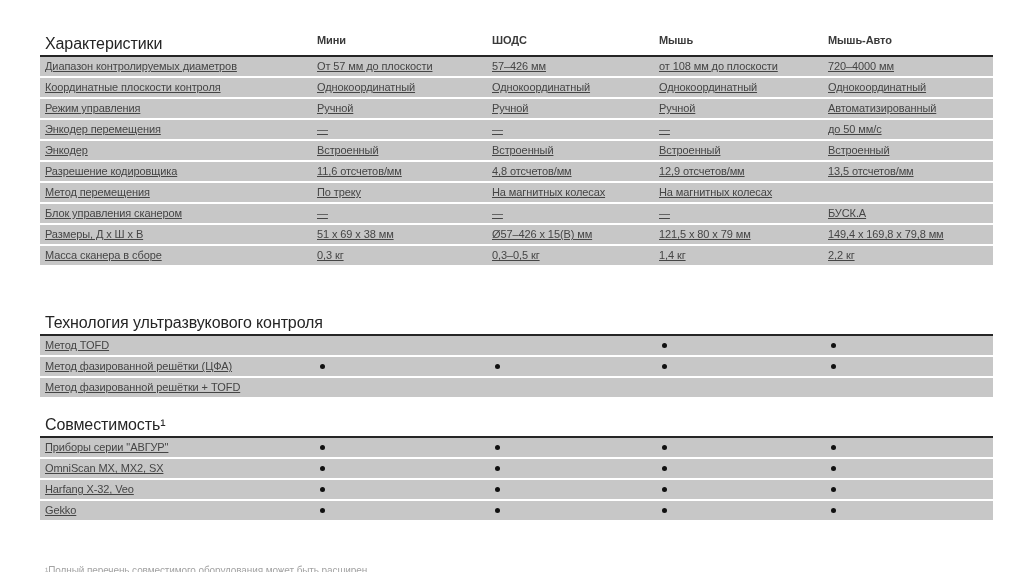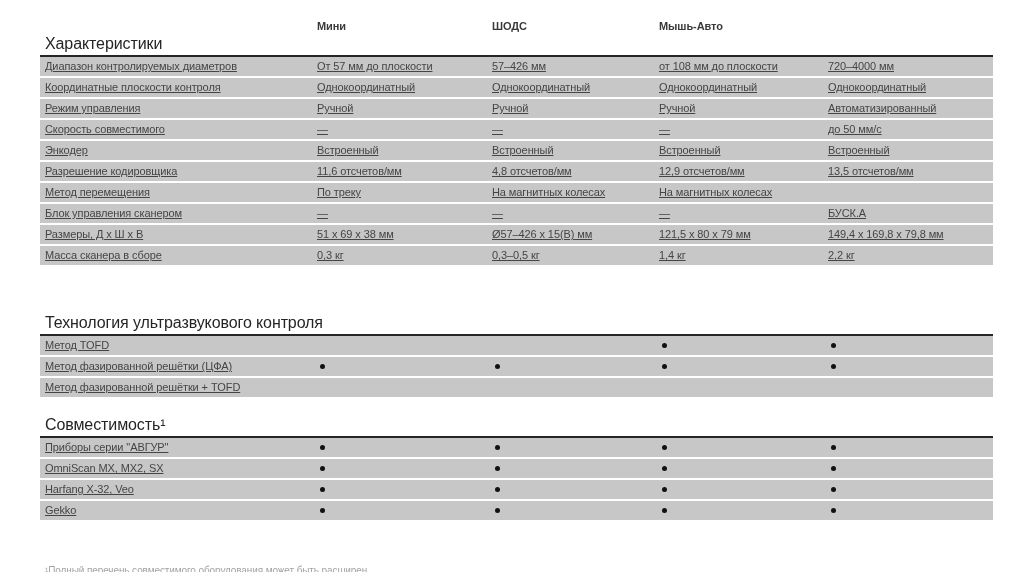--- a/index.html
+++ b/index.html
@@ -19,21 +19,21 @@
   }
   .grid-row {
     display: grid;
     grid-template-columns: 277px 175px 167px 169px 1fr;
     align-items: center;
   }
   
   .col-headers {
     position: absolute;
     left: 40px;
-    top: 17px;
+    top: 31px;
     width: 953px;
     height: 14px;
     font-size: 11px;
     font-weight: bold;
     color: #3a3a3a;
     letter-spacing: -0.1px;
   }
   
   .section {
     position: absolute;
@@ -95,20 +95,21 @@
 </style>
 </head>
 <body>
 
 <div class="sheet">
 
   <div class="col-headers grid-row">
     <div class="cell label"></div>
     <div class="cell">Мини</div>
     <div class="cell">ШОДС</div>
+    <div class="cell">Мышь</div>
     <div class="cell">Мышь-Авто</div>
   </div>
 
   <div class="section" style="top:36px">
     <div class="section-title">Характеристики</div>
     <div class="rule"></div>
     <div class="rows">
         <div class="row grid-row">
           <div class="cell label">Диапазон контролируемых диаметров</div>
           <div class="cell val">От 57 мм до плоскости</div>
@@ -124,21 +125,21 @@
           <div class="cell val">Однокоординатный</div>
         </div>
         <div class="row grid-row">
           <div class="cell label">Режим управления</div>
           <div class="cell val">Ручной</div>
           <div class="cell val">Ручной</div>
           <div class="cell val">Ручной</div>
           <div class="cell val">Автоматизированный</div>
         </div>
         <div class="row grid-row">
-          <div class="cell label">Скорость совместимого</div>
+          <div class="cell label">Энкодер перемещения</div>
           <div class="cell val">—</div>
           <div class="cell val">—</div>
           <div class="cell val">—</div>
           <div class="cell val">до 50 мм/с</div>
         </div>
         <div class="row grid-row">
           <div class="cell label">Энкодер</div>
           <div class="cell val">Встроенный</div>
           <div class="cell val">Встроенный</div>
           <div class="cell val">Встроенный</div>

